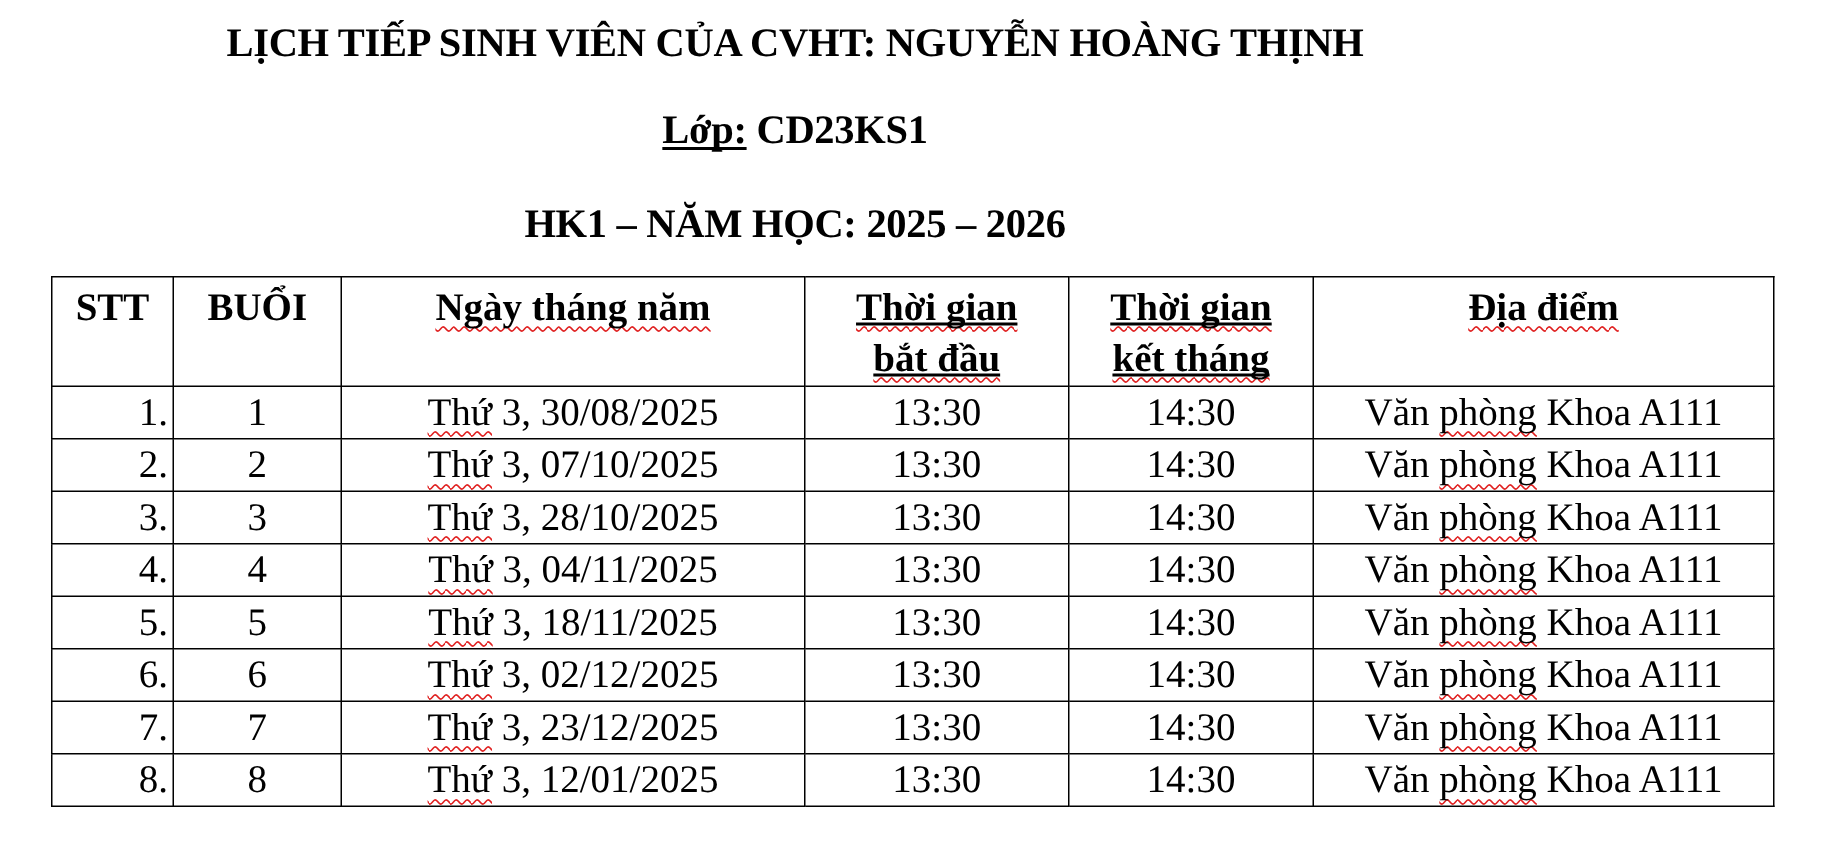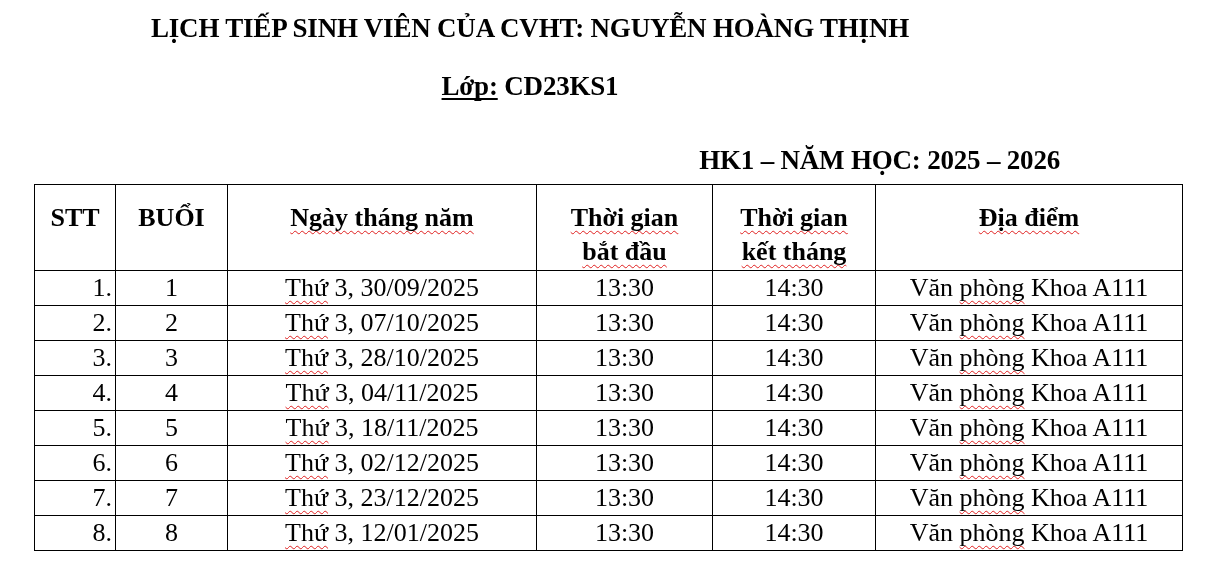--- a/index.html
+++ b/index.html
@@ -2,37 +2,37 @@
 <html><head>
 <meta charset="utf-8">
 <style>
   html, body { margin: 0; padding: 0; background: #ffffff; }
   body { width: 1232px; height: 566px; position: relative; overflow: hidden;
          font-family: "Liberation Serif", "DejaVu Serif", serif; color: #000; }
   .title { position: absolute; left: 0; width: 1060px; text-align: center;
            font-weight: bold; font-size: 27px; line-height: 32px; letter-spacing: -0.2px; }
   #t1 { top: 12px; }
   #t2 { top: 70px; }
-  #t3 { top: 144px; text-align: right; }
+  #t3 { top: 133px; }
   .sq { text-decoration: underline wavy #e02020; text-decoration-thickness: 1px;
         text-underline-offset: 4px; text-decoration-skip-ink: none; }
   table { position: absolute; left: 34px; top: 184px; border-collapse: collapse;
           table-layout: fixed; }
   td, th { border: 1px solid #000; padding: 0; font-size: 26px; line-height: 34px; }
-  th { font-weight: bold; vertical-align: top; height: 69px; padding-top: 16px; }
+  th { font-weight: bold; vertical-align: top; height: 69px; padding-top: 3px; }
   td { height: 34px; }
   .c-stt { width: 81px; }
   .c-buoi { width: 112px; }
   .c-date { width: 309px; }
   .c-start { width: 176px; }
   .c-end { width: 163px; }
   .c-loc { width: 307px; }
   td.stt { text-align: right; padding-right: 3px; }
   td.center { text-align: center; }
-  th .line { display: block; line-height: 34px; }
+  th .line { display: block; line-height: 34px; text-decoration: underline; }
   .u { text-decoration: underline; text-underline-offset: 3px; }
 </style>
 </head>
 <body>
 
 <div class="title" id="t1">LỊCH TIẾP SINH VIÊN CỦA CVHT: NGUYỄN HOÀNG THỊNH</div>
 <div class="title" id="t2"><span class="sq u">Lớp:</span> <span>CD23KS1</span></div>
 <div class="title" id="t3">HK1 – NĂM HỌC: 2025 – 2026</div>
 
 <table>
@@ -57,21 +57,21 @@
         <span class="line"><span class="sq">Thời gian</span></span>
         <span class="line"><span class="sq">kết tháng</span></span>
       </th>
       <th><span class="sq">Địa điểm</span></th>
     </tr>
   </thead>
   <tbody id="rows">
   <tr>
     <td class="stt">1.</td>
     <td class="center">1</td>
-    <td class="center"><span class="sq">Thứ</span><span> 3, 30/09/2025</span></td>
+    <td class="center"><span class="sq">Thứ</span><span> 3, 30/08/2025</span></td>
     <td class="center">13:30</td>
     <td class="center">14:30</td>
     <td class="center"><span>Văn </span><span class="sq">phòng</span><span> Khoa A111</span></td>
   </tr>
 
   <tr>
     <td class="stt">2.</td>
     <td class="center">2</td>
     <td class="center"><span class="sq">Thứ</span><span> 3, 07/10/2025</span></td>
     <td class="center">13:30</td>

